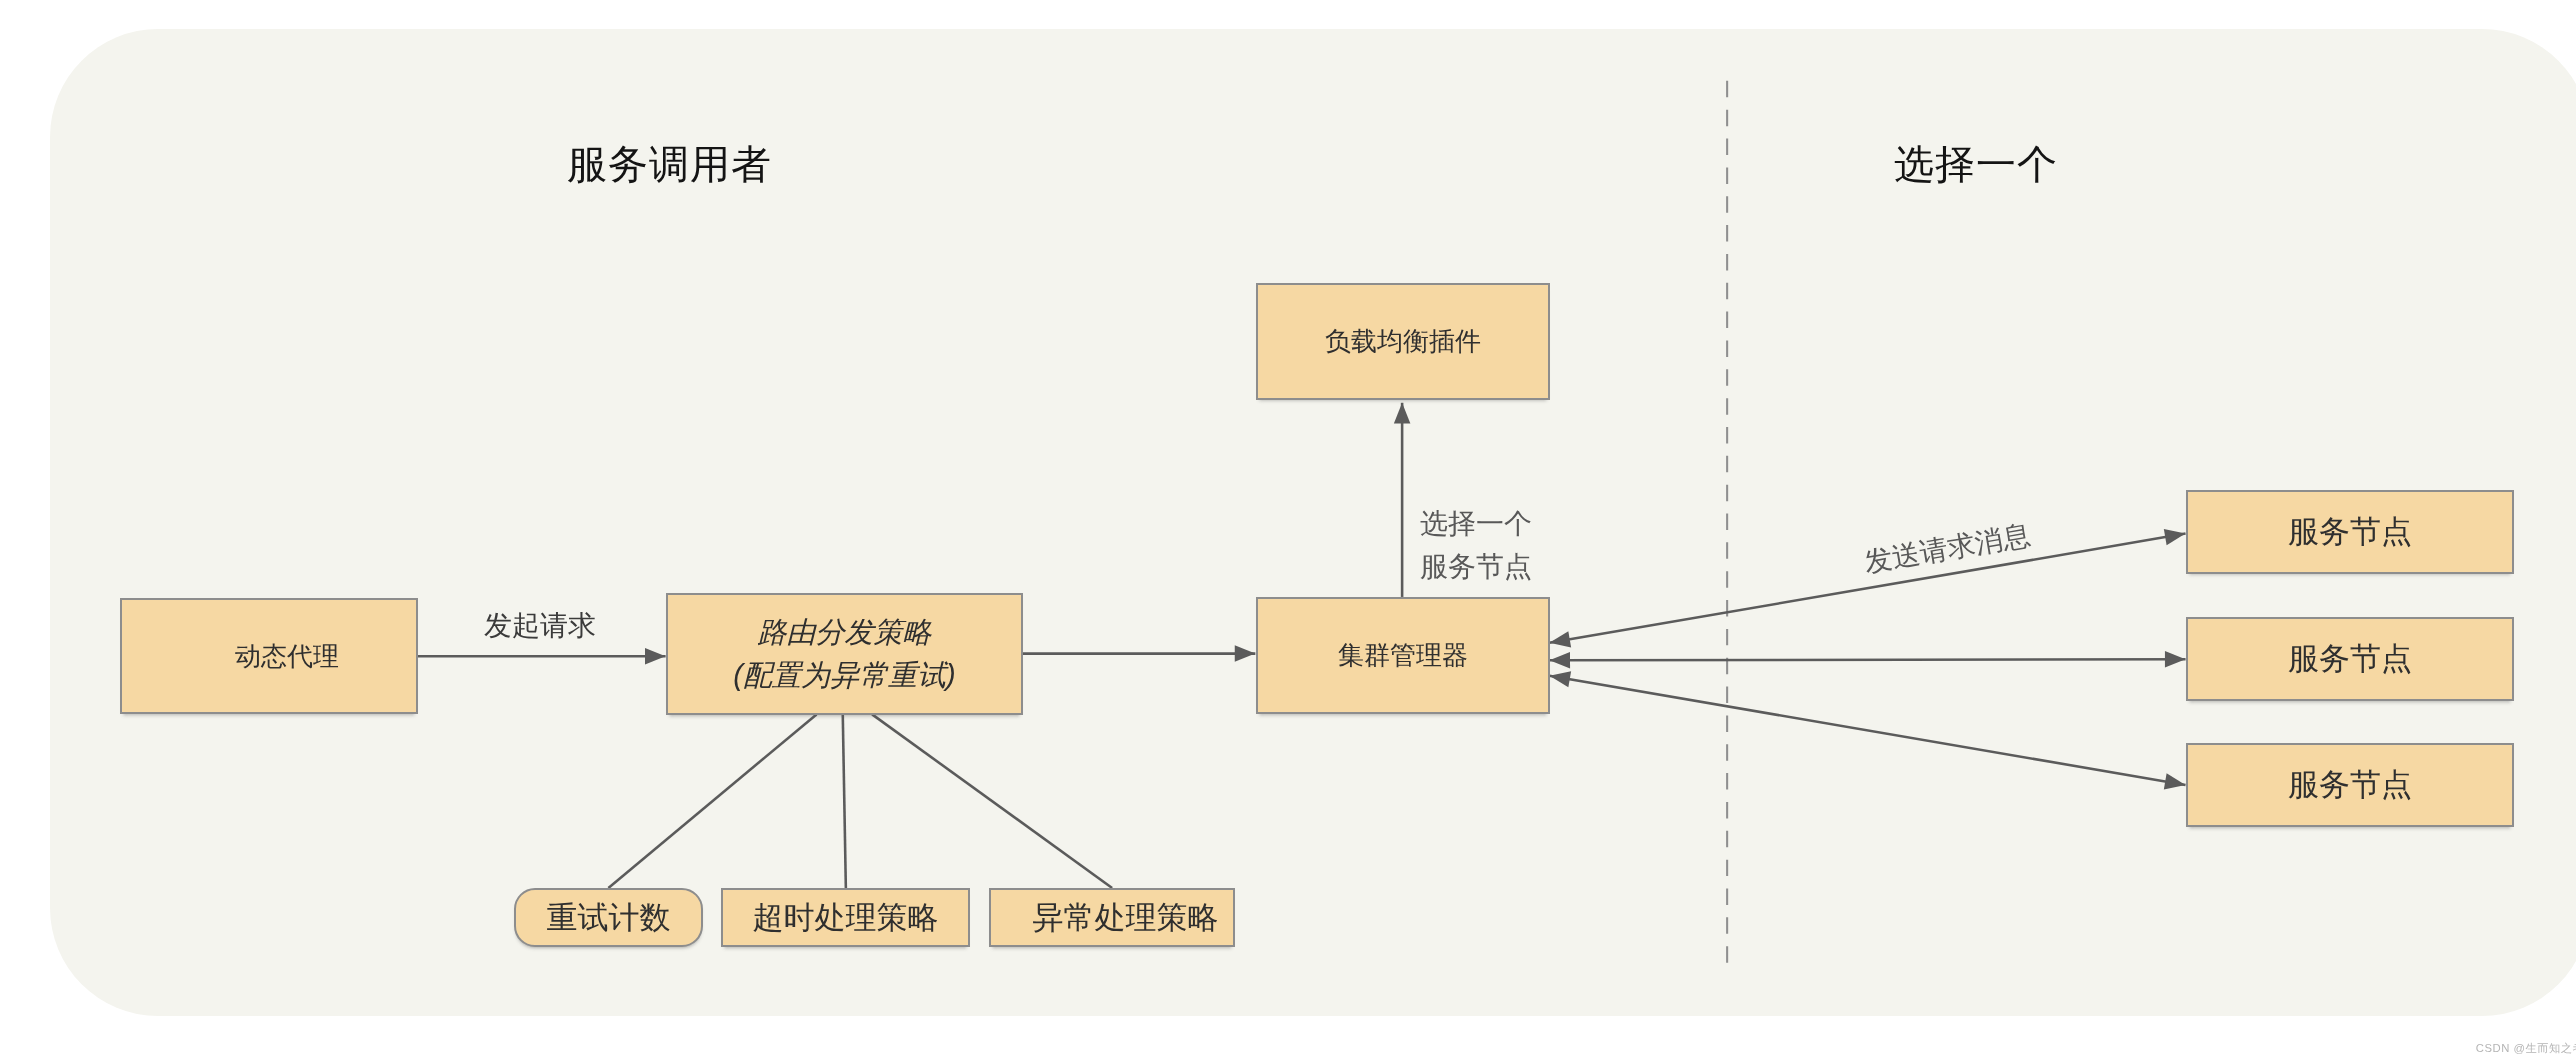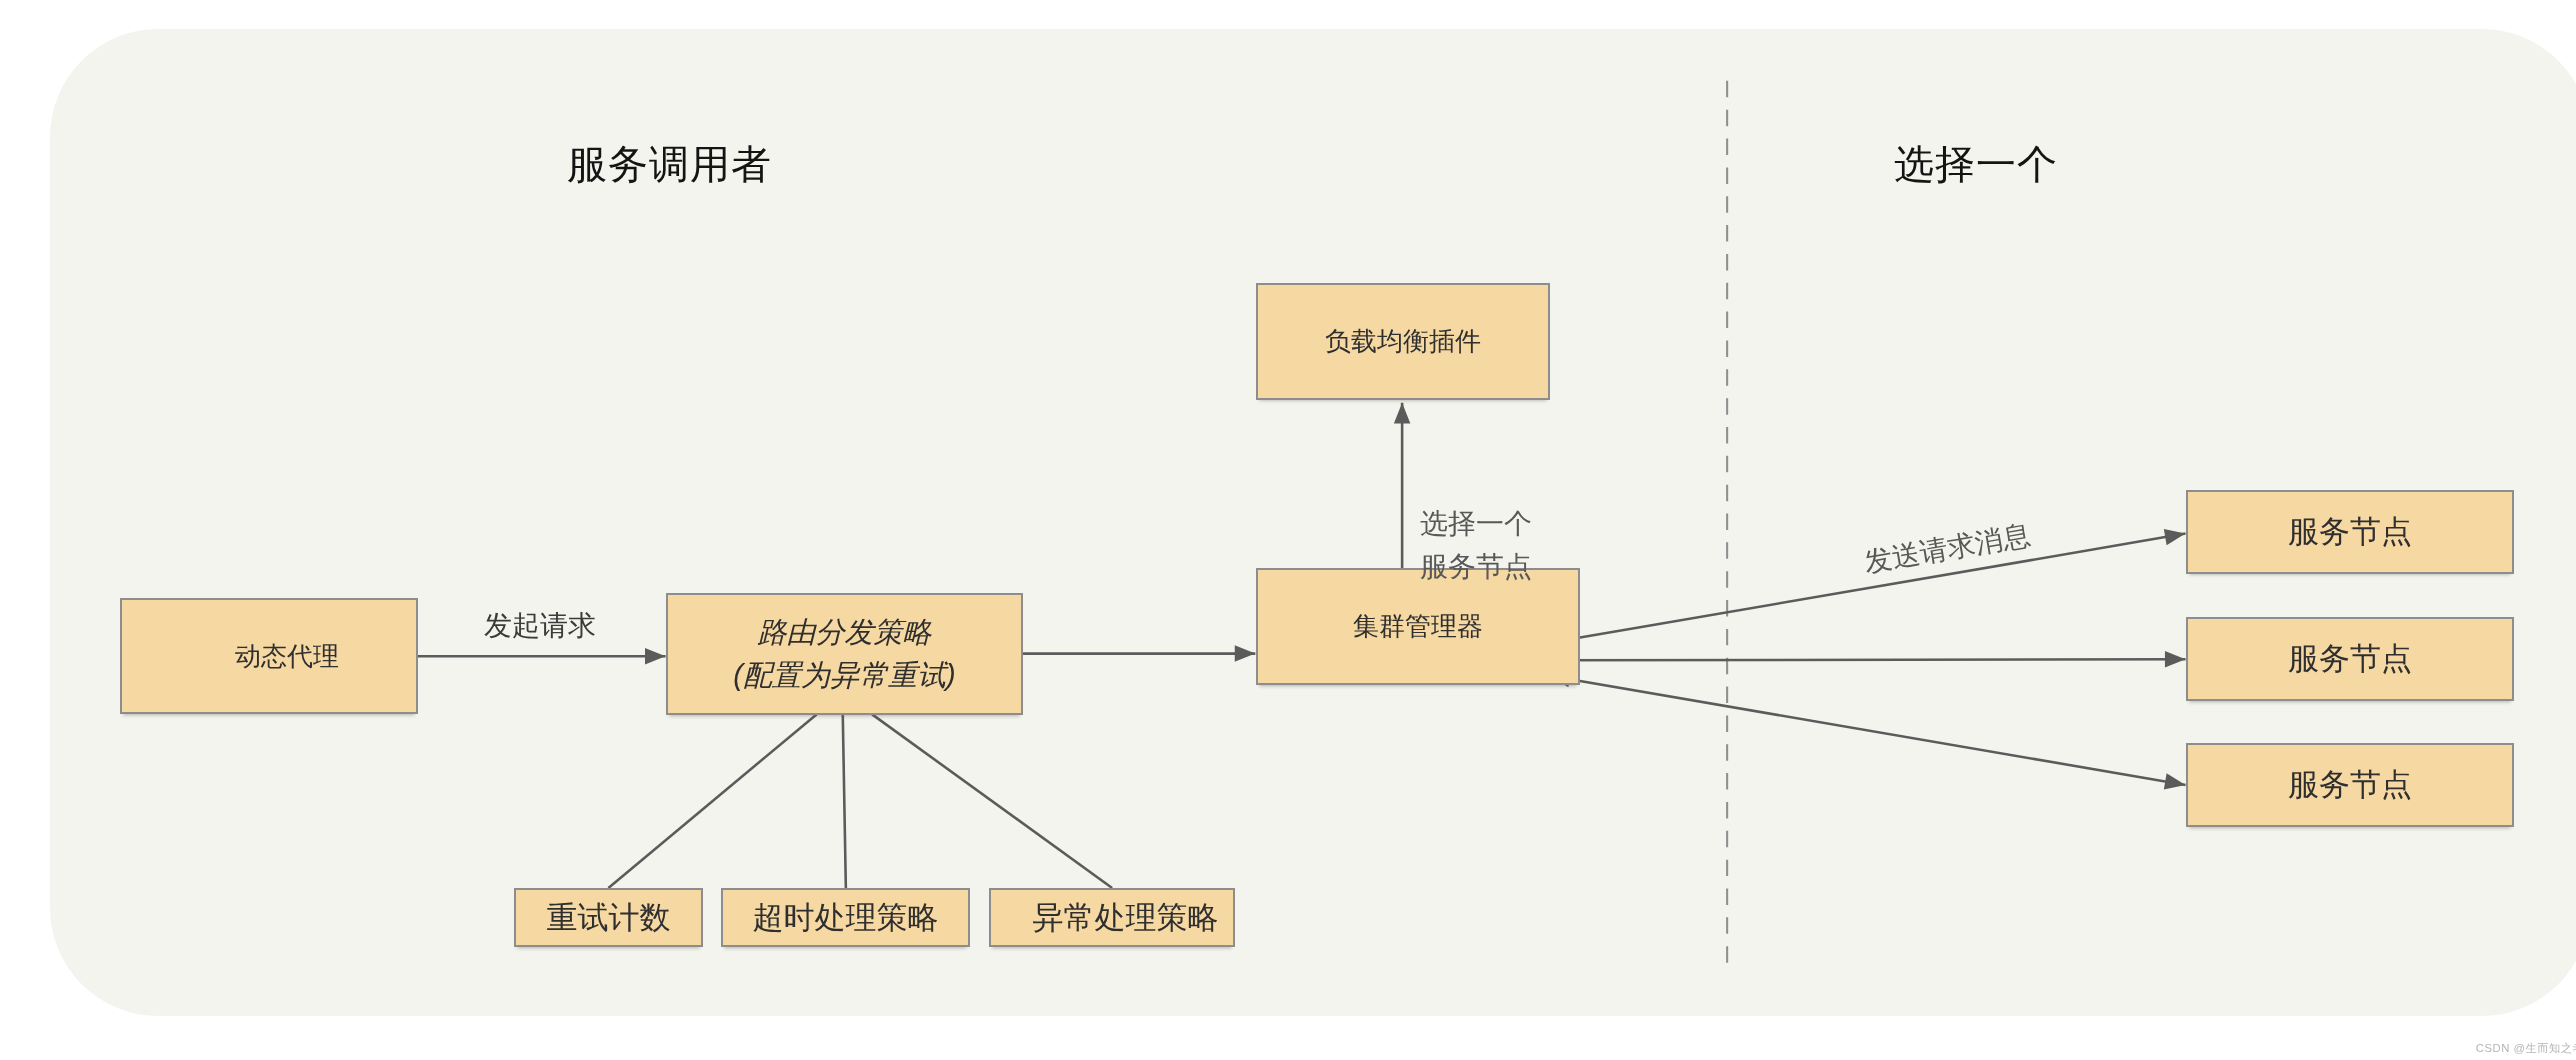--- a/index.html
+++ b/index.html
@@ -76,31 +76,31 @@
 
   <div class="section-title" style="left:1894px;top:137px;">选择一个</div>
 
   <div class="node-box fs64" style="left:120px;top:598px;width:298px;height:116px;padding-left:36px;">动态代理</div>
 
   <div class="node-box two-line" style="left:666px;top:593px;width:357px;height:122px;">
     <span>路由分发策略</span>
     <span>(配置为异常重试)</span>
   </div>
 
-  <div class="node-box fs64" style="left:1256px;top:568px;width:324px;height:117px;">集群管理器</div>
+  <div class="node-box fs64" style="left:1256px;top:597px;width:294px;height:117px;">集群管理器</div>
 
   <div class="node-box fs64" style="left:1256px;top:283px;width:294px;height:117px;">负载均衡插件</div>
 
   <div class="node-box fs60" style="left:2186px;top:490px;width:328px;height:84px;">服务节点</div>
 
   <div class="node-box fs60" style="left:2186px;top:617px;width:328px;height:84px;">服务节点</div>
 
   <div class="node-box fs60" style="left:2186px;top:743px;width:328px;height:84px;">服务节点</div>
 
-  <div class="node-box fs60" style="left:514px;top:888px;width:189px;height:59px;">重试计数</div>
+  <div class="node-box fs60" style="left:514px;top:888px;width:189px;height:59px;border-radius:21px;">重试计数</div>
 
   <div class="node-box fs60" style="left:721px;top:888px;width:249px;height:59px;">超时处理策略</div>
 
   <div class="node-box fs60" style="left:989px;top:888px;width:246px;height:59px;padding-left:27px;">异常处理策略</div>
 
   <div class="edge-label dark centered" style="left:437px;top:607px;width:206px;">发起请求</div>
 
   <div class="edge-label select-label" style="left:1420px;top:466px;">
     <div>选择一个</div>
     <div>服务节点</div>

